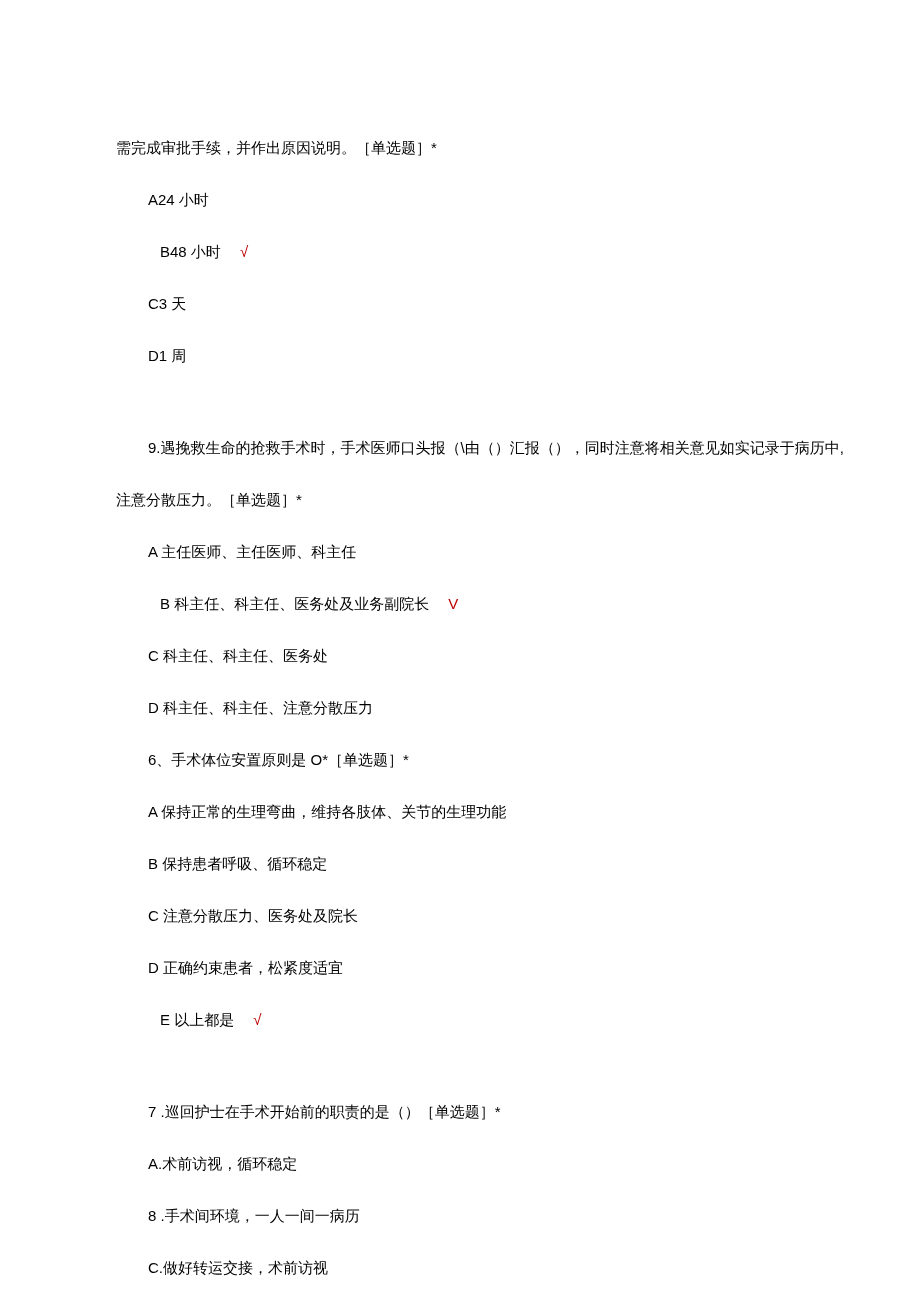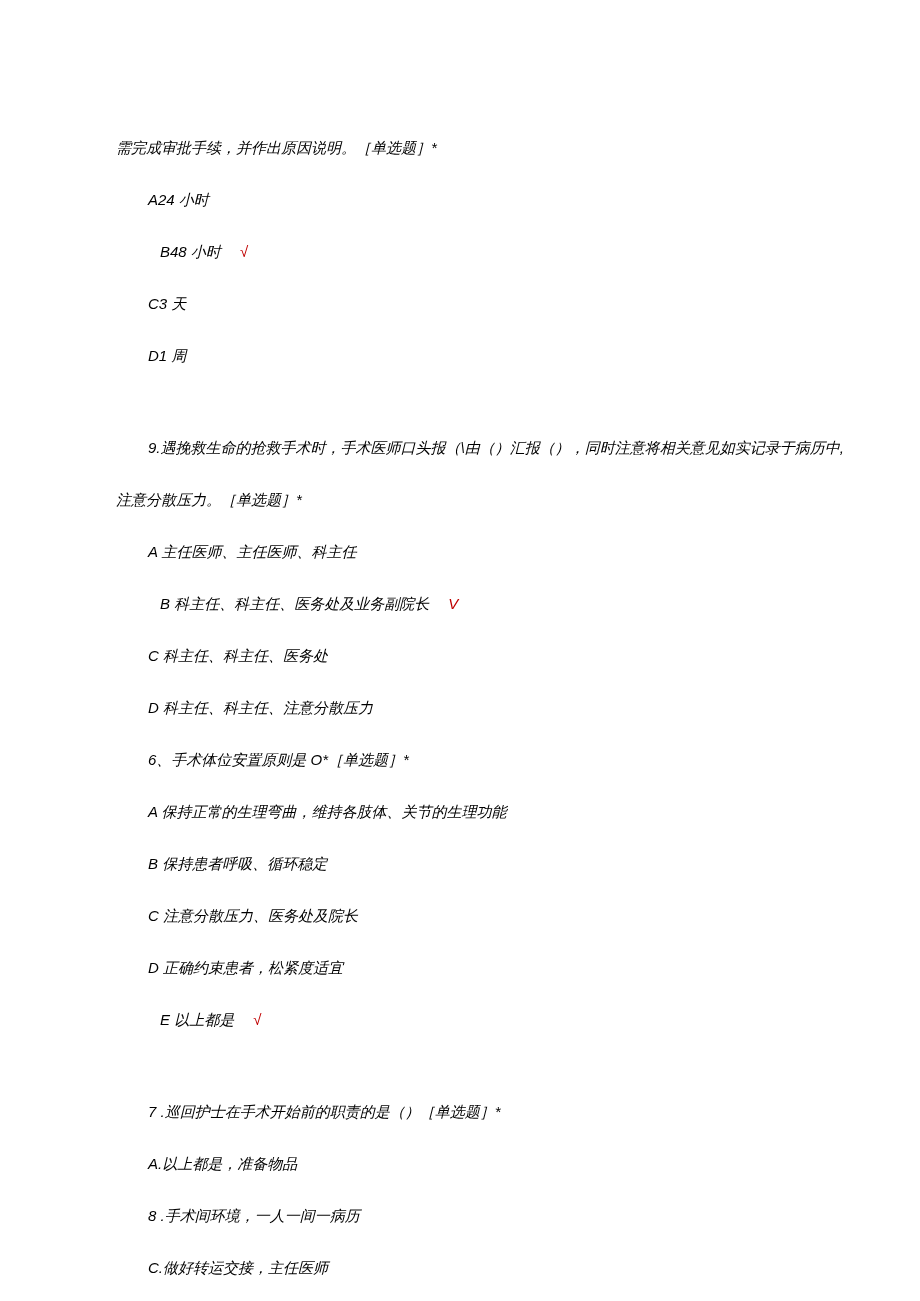--- a/index.html
+++ b/index.html
@@ -1,19 +1,18 @@
 <!DOCTYPE html>
 <html><head>
   <meta charset="utf-8">
   <style>
     * {
       margin: 12px;
       padding: 0;
       box-sizing: border-box;
-      font-style: italic;
     }
     body {
       background: #ffffff;
       font-family: "SimSun", "Microsoft YaHei", sans-serif;
       font-size: 15px;
       color: #000000;
       line-height: 1.6;
       padding: 100px 80px 60px 80px;
       width: 920px;
     }
@@ -61,15 +60,15 @@
 <div class="line indent">C 注意分散压力、医务处及院长</div>
 <div class="line indent">D 正确约束患者，松紧度适宜</div>
 <div class="line indent">
   <span>E 以上都是</span>
   <span class="check">√</span>
 </div>
 
 <div class="gap"></div>
 
 <div class="line indent">7   .巡回护士在手术开始前的职责的是（）［单选题］*</div>
-<div class="line indent">A.以上都是，准备物品</div>
+<div class="line indent">A.术前访视，循环稳定</div>
 <div class="line indent">8   .手术间环境，一人一间一病历</div>
-<div class="line indent">C.做好转运交接，主任医师</div>
+<div class="line indent">C.做好转运交接，术前访视</div>
 
 </body></html>

